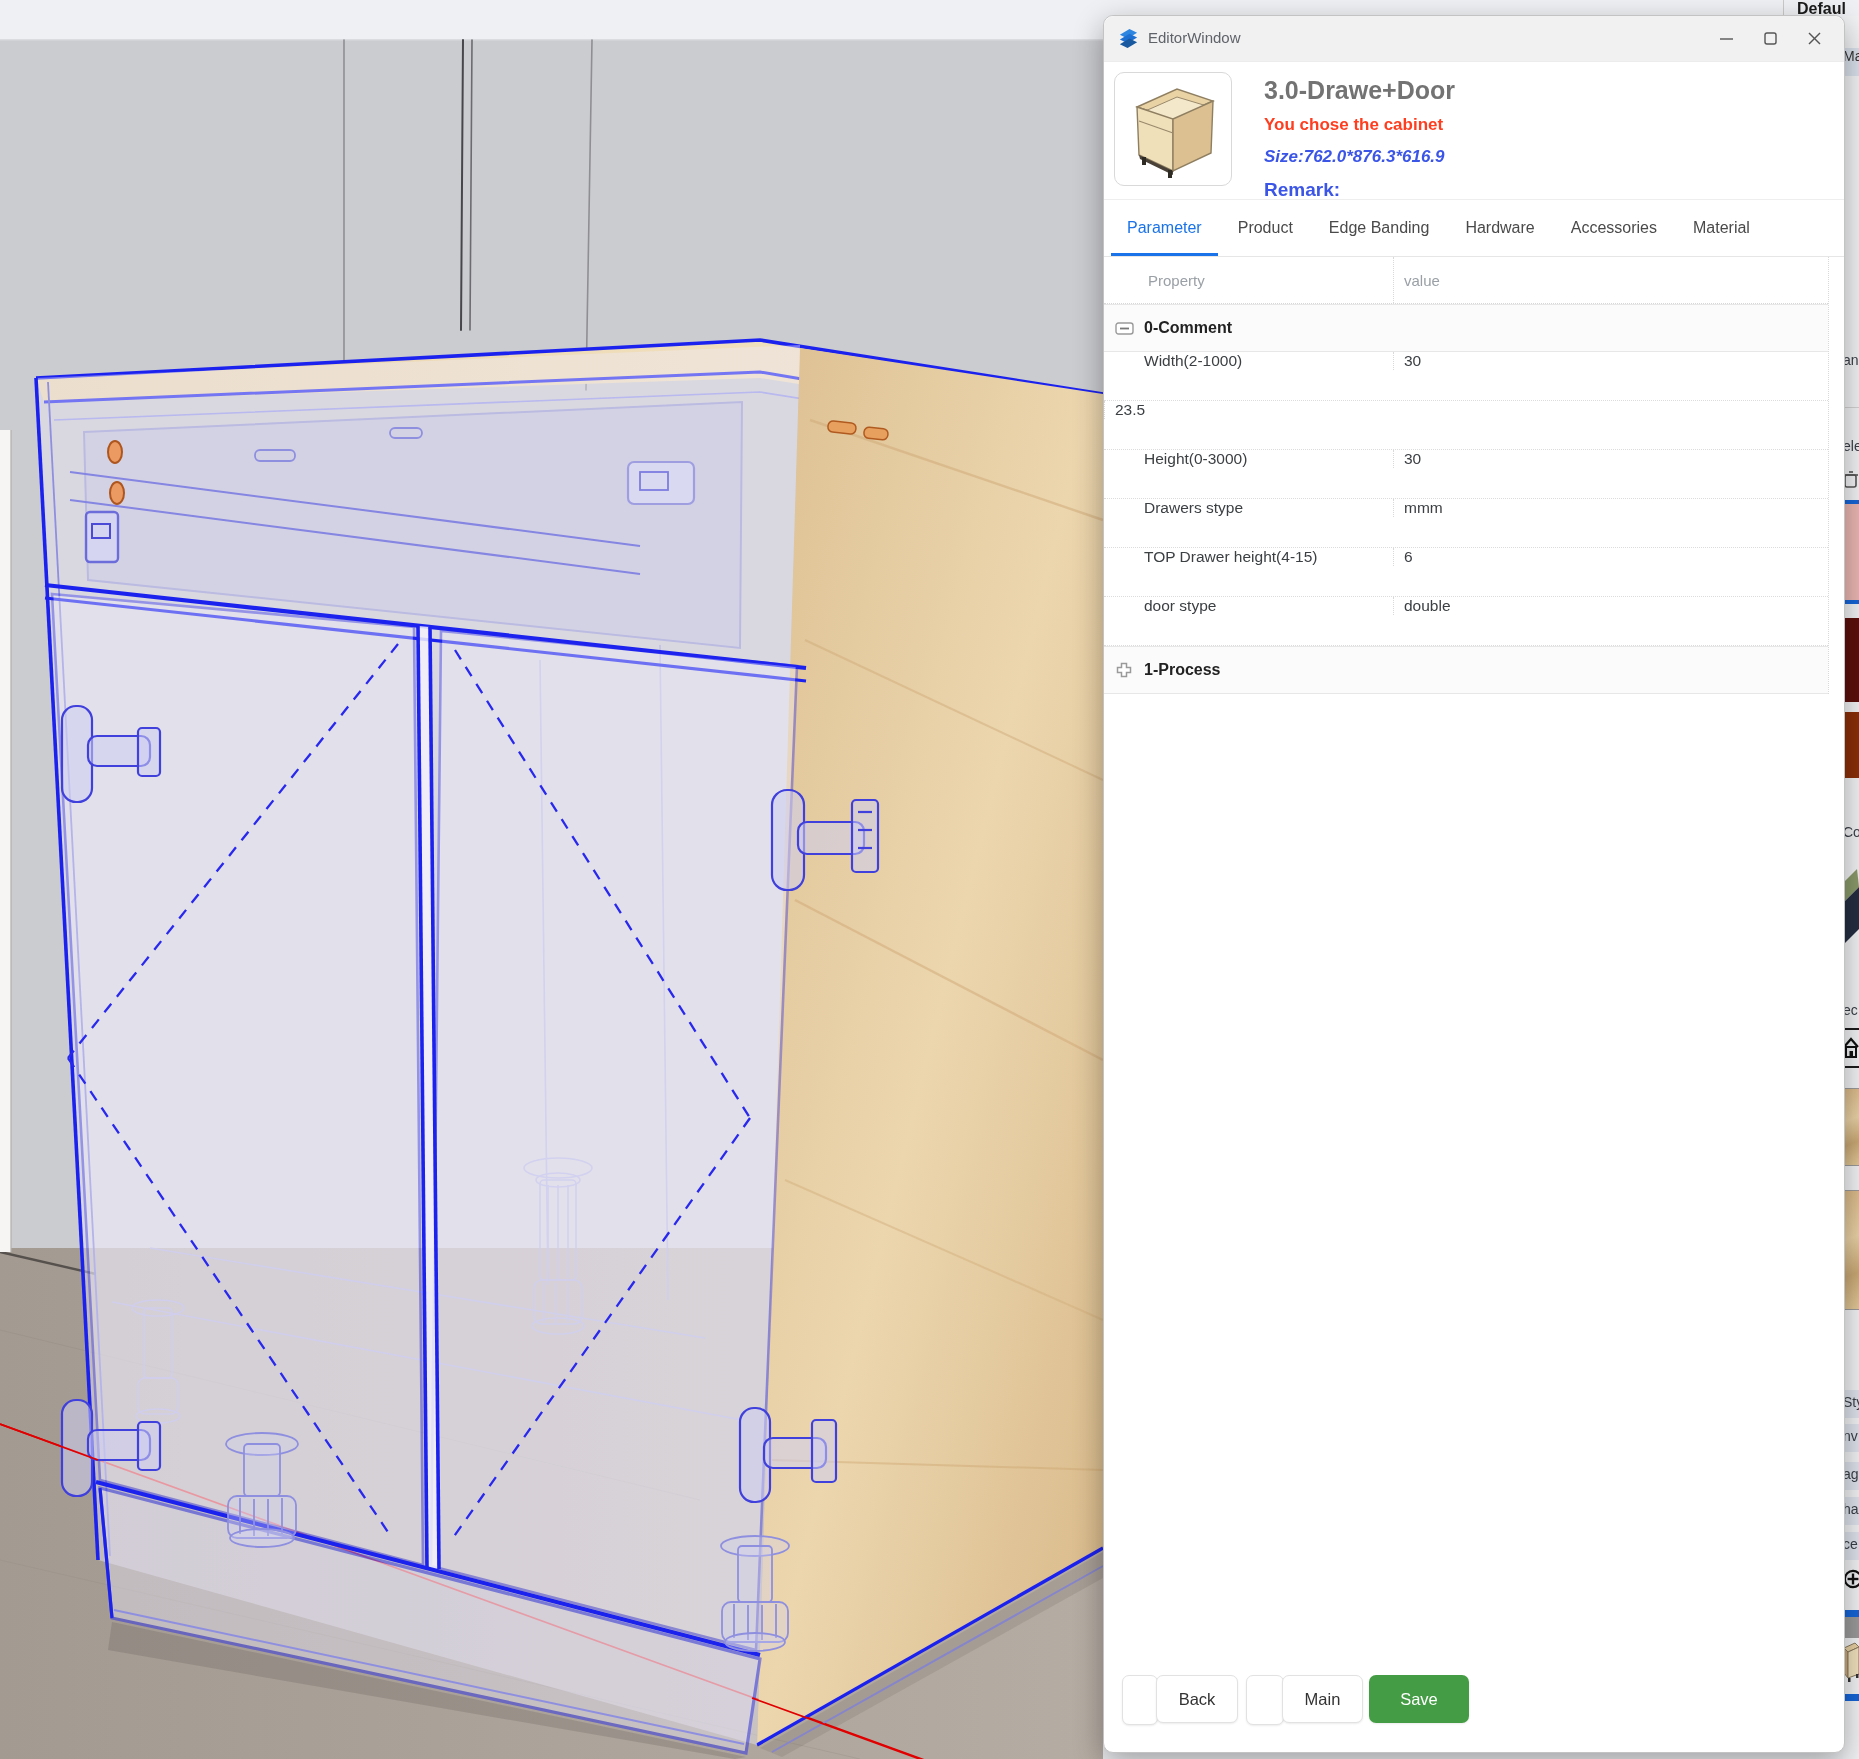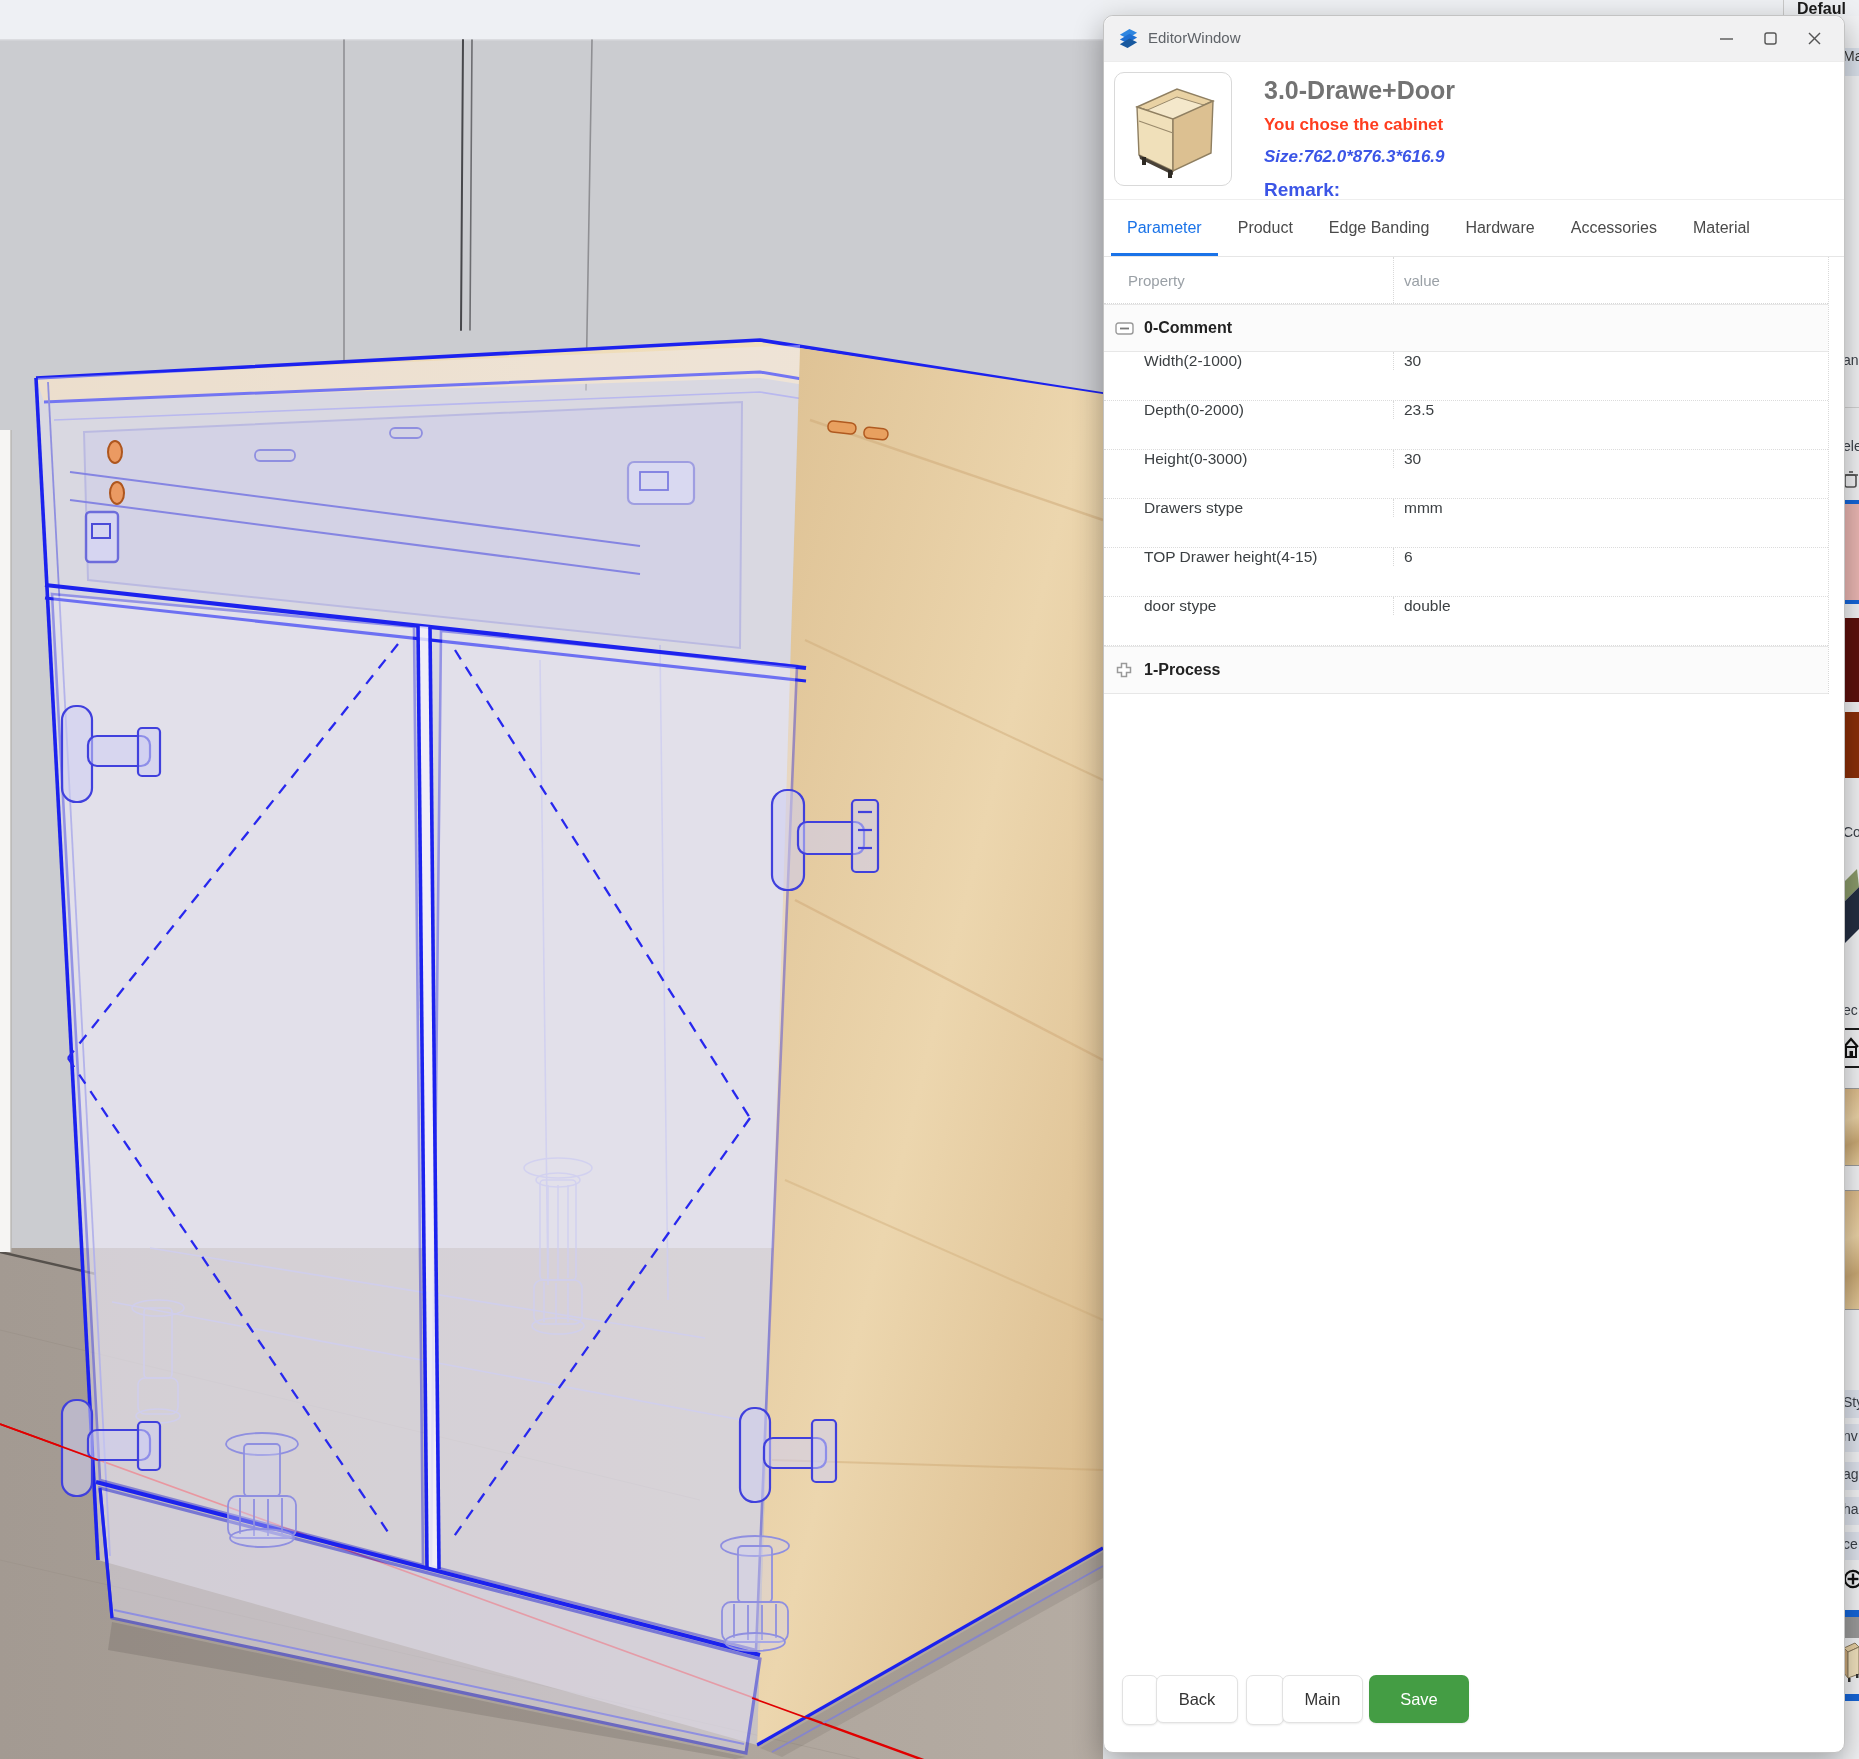--- a/index.html
+++ b/index.html
@@ -38,21 +38,21 @@
   .hdr-chose{position:absolute;left:160px;top:99px;font-size:17px;font-weight:bold;}
   .hdr-size{position:absolute;left:160px;top:131px;font-size:17px;font-weight:bold;font-style:italic;}
   .hdr-remark{position:absolute;left:160px;top:163px;font-size:19px;font-weight:bold;}
   .tabsbar{position:absolute;left:0;top:183px;width:100%;height:58px;border-top:1px solid #eeeeee;
     border-bottom:1px solid #e6e6e6;display:flex;align-items:center;padding-left:23px;box-sizing:border-box;gap:36px;}
   .tab{font-size:16px;color:#4a4a4a;position:relative;height:100%;display:flex;align-items:center;cursor:default;}
   .tab.active{color:#1a73e8;}
   .tab.active::after{content:"";position:absolute;left:-16px;right:-16px;bottom:0;height:3px;background:#1a73e8;}
   .tbl{position:absolute;left:0;top:241px;width:724px;border-right:1px dotted #d9d9d9;}
   .tbl-head{height:46px;display:flex;border-bottom:1px dotted #d8d8d8;color:#9aa0a6;font-size:15px;align-items:center;}
-  .tbl-head .c1{width:289px;padding-left:24px;box-sizing:border-box;}
+  .tbl-head .c1{width:289px;padding-left:44px;box-sizing:border-box;}
   .tbl-head .c2{flex:1;padding-left:10px;border-left:1px dotted #d9d9d9;height:100%;display:flex;align-items:center;}
   .prow{height:48px;display:flex;border-bottom:1px dotted #dcdcdc;font-size:15.5px;color:#3c4043;align-items:flex-start;}
   .prow .c1{width:289px;padding-left:40px;box-sizing:border-box;display:flex;align-items:center;}
   .prow .c2{flex:1;padding-left:10px;border-left:1px dotted #d9d9d9;display:flex;align-items:center;}
   .srow{height:46px;display:flex;align-items:center;background:#fbfbfb;
     border-top:1px solid #e7e7e7;border-bottom:1px solid #e7e7e7;font-size:16px;font-weight:bold;color:#222;}
   .srow .sicon{width:40px;display:flex;justify-content:center;}
   .btn-mini{position:absolute;width:34px;height:48px;background:#fff;border:1px solid #e2e2e2;border-radius:7px;
     box-shadow:0 1px 2px rgba(0,0,0,.08);}
   .btn{position:absolute;height:48px;background:#fff;border:1px solid #e2e2e2;border-radius:7px;
@@ -392,21 +392,20 @@
           </svg>
       </span>
       <span>0-Comment</span>
     </div>
 
     <div class="prow">
       <div class="c1">Width(2-1000)</div>
       <div class="c2">30</div>
     </div>
     <div class="prow">
-      <div class="c1">Depth(0-2000)</div>
       <div class="c2">23.5</div>
     </div>
     <div class="prow">
       <div class="c1">Height(0-3000)</div>
       <div class="c2">30</div>
     </div>
     <div class="prow">
       <div class="c1">Drawers stype</div>
       <div class="c2">mmm</div>
     </div>

